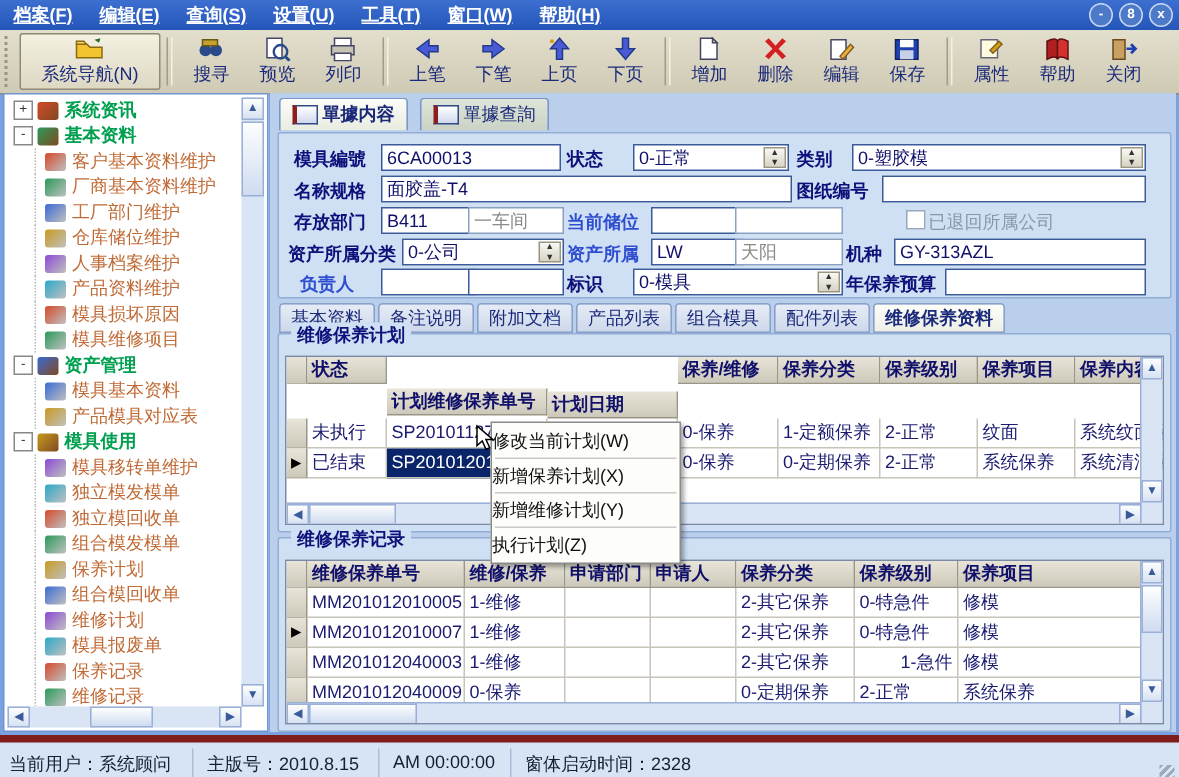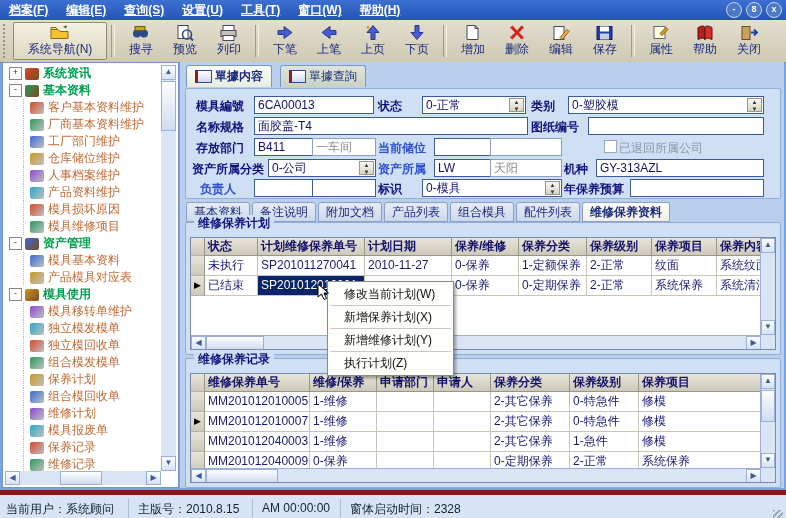--- a/index.html
+++ b/index.html
@@ -81,21 +81,21 @@
   .gind{background:linear-gradient(#e8e4d8,#cdc9ba);border-right:1px solid #9a9686;
     border-bottom:1px solid #b8b4a4;width:13px;flex:none;text-align:center;color:#000;
     font-size:9px;line-height:19px;height:19px;}
   .ghead .gind{height:17px;line-height:17px;}
   .gcell.sel{background:#0a246a;color:#fff;}
   .gvs{position:absolute;top:0;right:0;bottom:0;width:14px;background:#d9e4f4;border-left:1px solid #9ab0d8;}
   .ghs{position:absolute;left:0;right:0;bottom:0;height:13px;background:#d9e4f4;border-top:1px solid #9ab0d8;}
   
   #ctxmenu{left:327px;top:281px;width:125px;background:#fdfdfa;border:1px solid #8a8a8a;
     box-shadow:2px 2px 3px rgba(0,0,0,.35);z-index:50;padding:2px 0;}
-  .mitem{height:20px;line-height:20px;padding-left:16px;color:#111;white-space:nowrap;}
+  .mitem{height:20px;line-height:20px;padding-left:0;color:#111;white-space:nowrap;}
   .msep{border-top:1px solid #c8c8c8;margin:1px 2px;}
   
   #statusbar{left:0;top:490px;width:786px;height:28px;background:linear-gradient(#e8f0fa,#cuddefa);
     background-color:#d6e4f6;border-top:5px solid #7f1d1d;}
   #statusbar .sect{position:absolute;top:6px;color:#123;white-space:nowrap;}
   .sdiv{position:absolute;top:4px;bottom:4px;width:1px;background:#aabdd8;}
   #gripdots{position:absolute;right:3px;bottom:3px;width:10px;height:10px;
     background:repeating-linear-gradient(135deg,#9ab 0 2px,transparent 2px 4px);}
   #cursor{left:316px;top:283px;z-index:60;}
 </style>
@@ -151,29 +151,29 @@
         <svg class="ticon" viewBox="0 0 20 16">
           <rect x="4" y="1" width="11" height="5" fill="#fff" stroke="#446"></rect>
           <rect x="2" y="6" width="15" height="6" fill="#c8c4b4" stroke="#446"></rect>
           <rect x="4" y="11" width="11" height="5" fill="#fff" stroke="#446"></rect>
         </svg>
         <span>列印</span>
       </span>
       <span class="tsep"></span>
       <span class="tbtn">
         <svg class="ticon" viewBox="0 0 20 16">
+          <path d="M3 8 L11 2 V6 H17 V10 H11 V14 Z" fill="#4a5ad4" stroke="#223a8a"></path>
+        </svg>
+        <span>上笔</span>
+      </span>
+      <span class="tbtn">
+        <svg class="ticon" viewBox="0 0 20 16">
           <path d="M17 8 L9 2 V6 H3 V10 H9 V14 Z" fill="#4a5ad4" stroke="#223a8a"></path>
         </svg>
         <span>下笔</span>
-      </span>
-      <span class="tbtn">
-        <svg class="ticon" viewBox="0 0 20 16">
-          <path d="M3 8 L11 2 V6 H17 V10 H11 V14 Z" fill="#4a5ad4" stroke="#223a8a"></path>
-        </svg>
-        <span>上笔</span>
       </span>
       <span class="tbtn">
         <svg class="ticon" viewBox="0 0 20 16">
           <path d="M10 1 L4 8 H8 V15 H12 V8 H16 Z" fill="#4a5ad4" stroke="#223a8a"></path>
           <circle cx="5" cy="3" r="1.4" fill="#d4a017"></circle>
         </svg>
         <span>上页</span>
       </span>
       <span class="tbtn">
         <svg class="ticon" viewBox="0 0 20 16">
@@ -435,22 +435,22 @@
       <div class="dtab" style="left: 336px; top: 140px;">配件列表</div>
       <div class="dtab active" style="left: 402px; top: 140px;">维修保养资料</div>
     </div>
 
   <div class="gbox" style="left:5px;top:160px;width:594px;height:131px;">
     <span class="gtitle">维修保养计划</span>
     <div class="grid" style="left:4px;top:14px;right:4px;bottom:4px;" id="plantable">
         <div class="grow ghead">
           <div class="gind"></div>
           <div class="gcell" style="width: 46px;">状态</div>
-          <div class="gcell" style="width: 100px;">计划维修保养单号</div>
-          <div class="gcell" style="width: 80px;">计划日期</div>
+          <div class="gcell" style="width: 100px; margin-top: 21px;">计划维修保养单号</div>
+          <div class="gcell" style="width: 80px; margin-top: 23px;">计划日期</div>
           <div class="gcell" style="width: 60px;">保养/维修</div>
           <div class="gcell" style="width: 61px;">保养分类</div>
           <div class="gcell" style="width: 58px;">保养级别</div>
           <div class="gcell" style="width: 58px;">保养项目</div>
           <div class="gcell" style="width: 86px;">保养内容</div>
         </div>
         <div class="grow">
           <div class="gind"></div>
           <div class="gcell" style="width: 46px;">未执行</div>
           <div class="gcell" style="width: 100px;">SP201011270041</div>
@@ -520,21 +520,21 @@
           <div class="gcell" style="width: 126px;">修模</div>
           <div class="gcell" style="width: 120px;">1# 2#孔位拉</div>
         </div>
         <div class="grow">
           <div class="gind"></div>
           <div class="gcell" style="width: 98px;">MM201012040003</div>
           <div class="gcell" style="width: 60px;">1-维修</div>
           <div class="gcell" style="width: 50px;"></div>
           <div class="gcell" style="width: 50px;"></div>
           <div class="gcell" style="width: 72px;">2-其它保养</div>
-          <div class="gcell" style="width: 62px;">1-急件</div>
+          <div class="gcell" style="width: 62px; text-align: right;">1-急件</div>
           <div class="gcell" style="width: 126px;">修模</div>
           <div class="gcell" style="width: 120px;">1#产品键芯拉</div>
         </div>
         <div class="grow">
           <div class="gind"></div>
           <div class="gcell" style="width: 98px;">MM201012040009</div>
           <div class="gcell" style="width: 60px;">0-保养</div>
           <div class="gcell" style="width: 50px;"></div>
           <div class="gcell" style="width: 50px;"></div>
           <div class="gcell" style="width: 72px;">0-定期保养</div>

